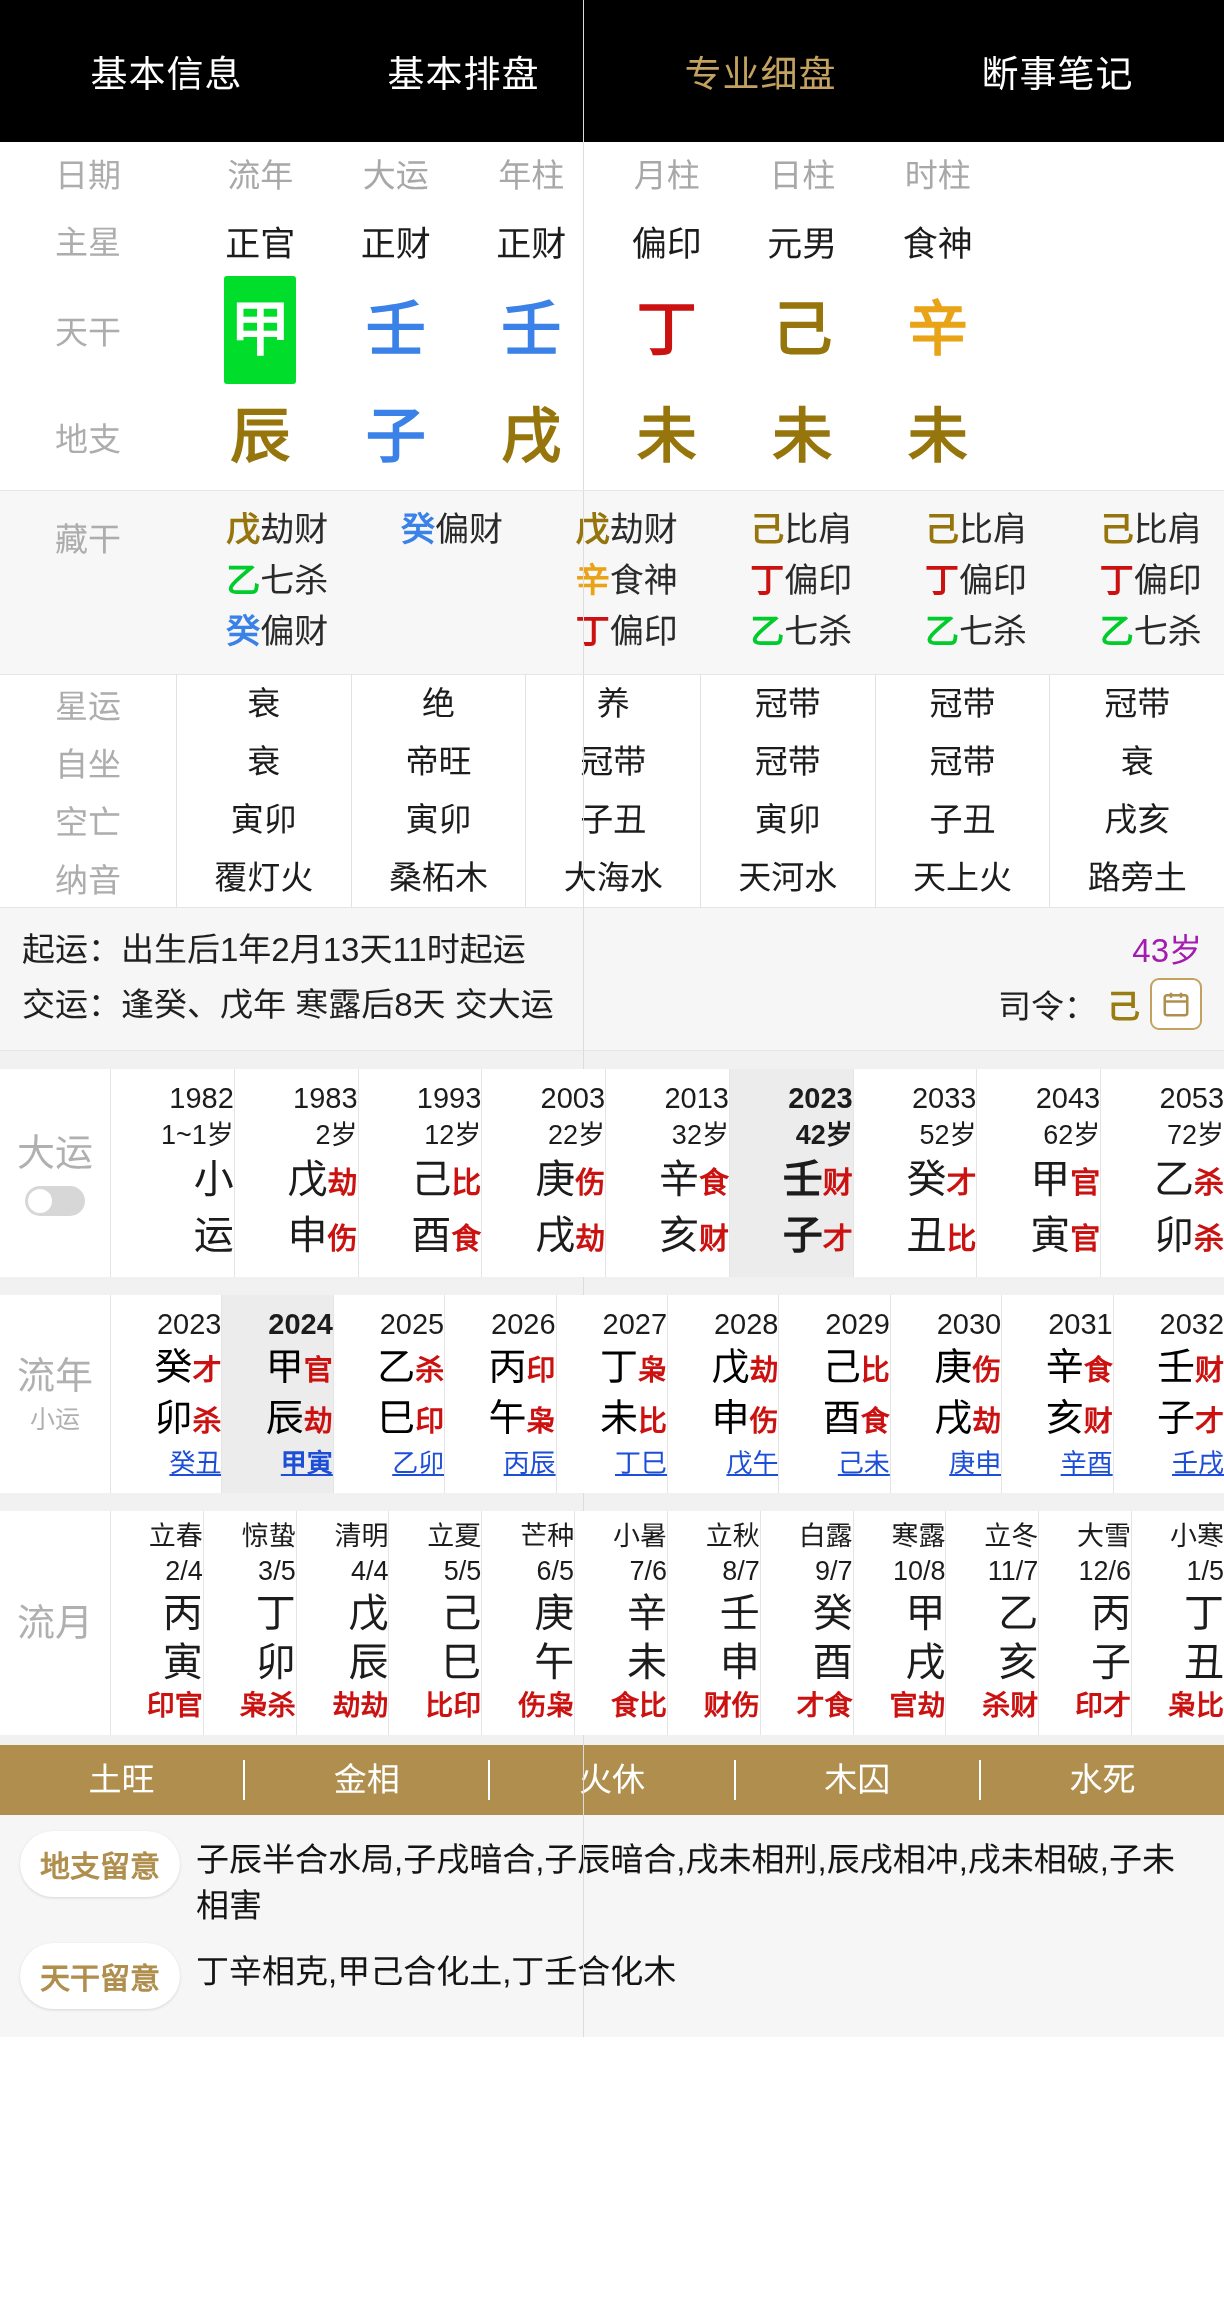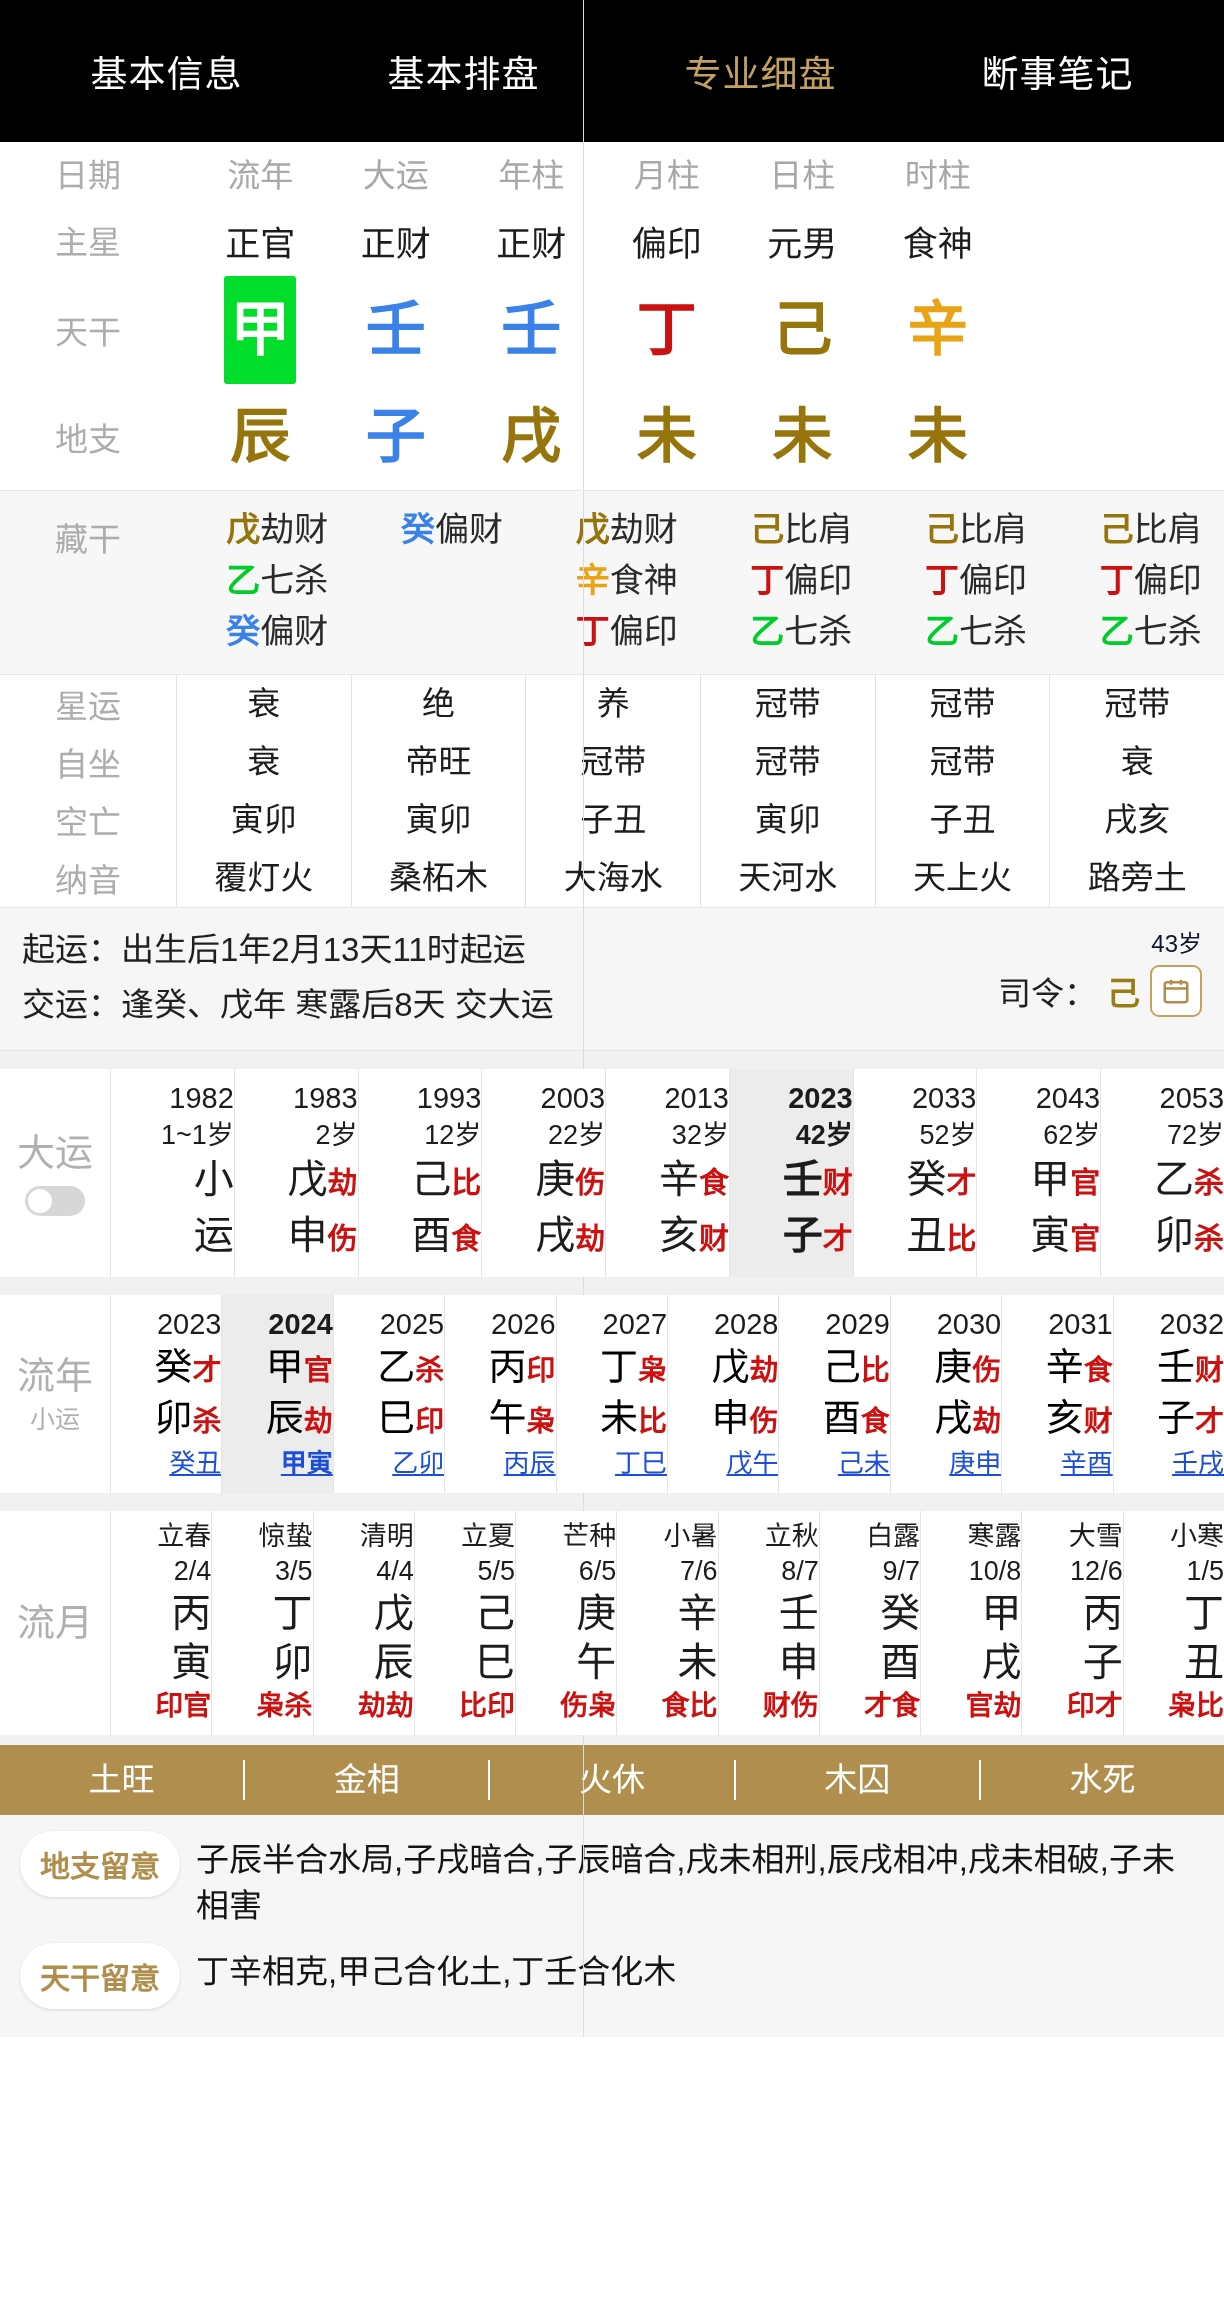--- a/index.html
+++ b/index.html
@@ -117,21 +117,21 @@
     border-top: 1px solid #e6e6e6;
     border-bottom: 1px solid #e6e6e6;
     padding: 14px 22px 18px 22px;
     display: flex;
     justify-content: space-between;
     align-items: flex-start;
   }
   .luckinfo .left-lines { line-height: 55px; }
   .luckinfo .line { font-size: 33px; color: #1f1f1f; white-space: nowrap; }
   .luckinfo .right-box { text-align: right; padding-top: 2px; }
-  .luckinfo .age { font-size: 24px; color: #0f172a; }
+  .luckinfo .age { font-size: 33px; color: #a21caf; }
   .siling-row { display: flex; align-items: center; gap: 10px; justify-content: flex-end; margin-top: 6px;}
   .siling-lbl { font-size: 33px; color: #1f1f1f; }
   .siling-val { font-size: 33px; color: #9a7d12; font-weight: 700; }
   .cal-btn {
     width: 52px; height: 52px;
     border: 2px solid #c3a25f;
     border-radius: 9px;
     display: inline-flex; align-items: center; justify-content: center;
     background: #fff;
   }
@@ -606,20 +606,27 @@
         <div class="tg">才食</div>
       </div>
       <div class="mcol">
         <div class="jq">寒露</div>
         <div class="dt">10/8</div>
         <div class="g">甲</div>
         <div class="b">戌</div>
         <div class="tg">官劫</div>
       </div>
       <div class="mcol">
+        <div class="jq">立冬</div>
+        <div class="dt">11/7</div>
+        <div class="g">乙</div>
+        <div class="b">亥</div>
+        <div class="tg">杀财</div>
+      </div>
+      <div class="mcol">
         <div class="jq">大雪</div>
         <div class="dt">12/6</div>
         <div class="g">丙</div>
         <div class="b">子</div>
         <div class="tg">印才</div>
       </div>
       <div class="mcol">
         <div class="jq">小寒</div>
         <div class="dt">1/5</div>
         <div class="g">丁</div>

